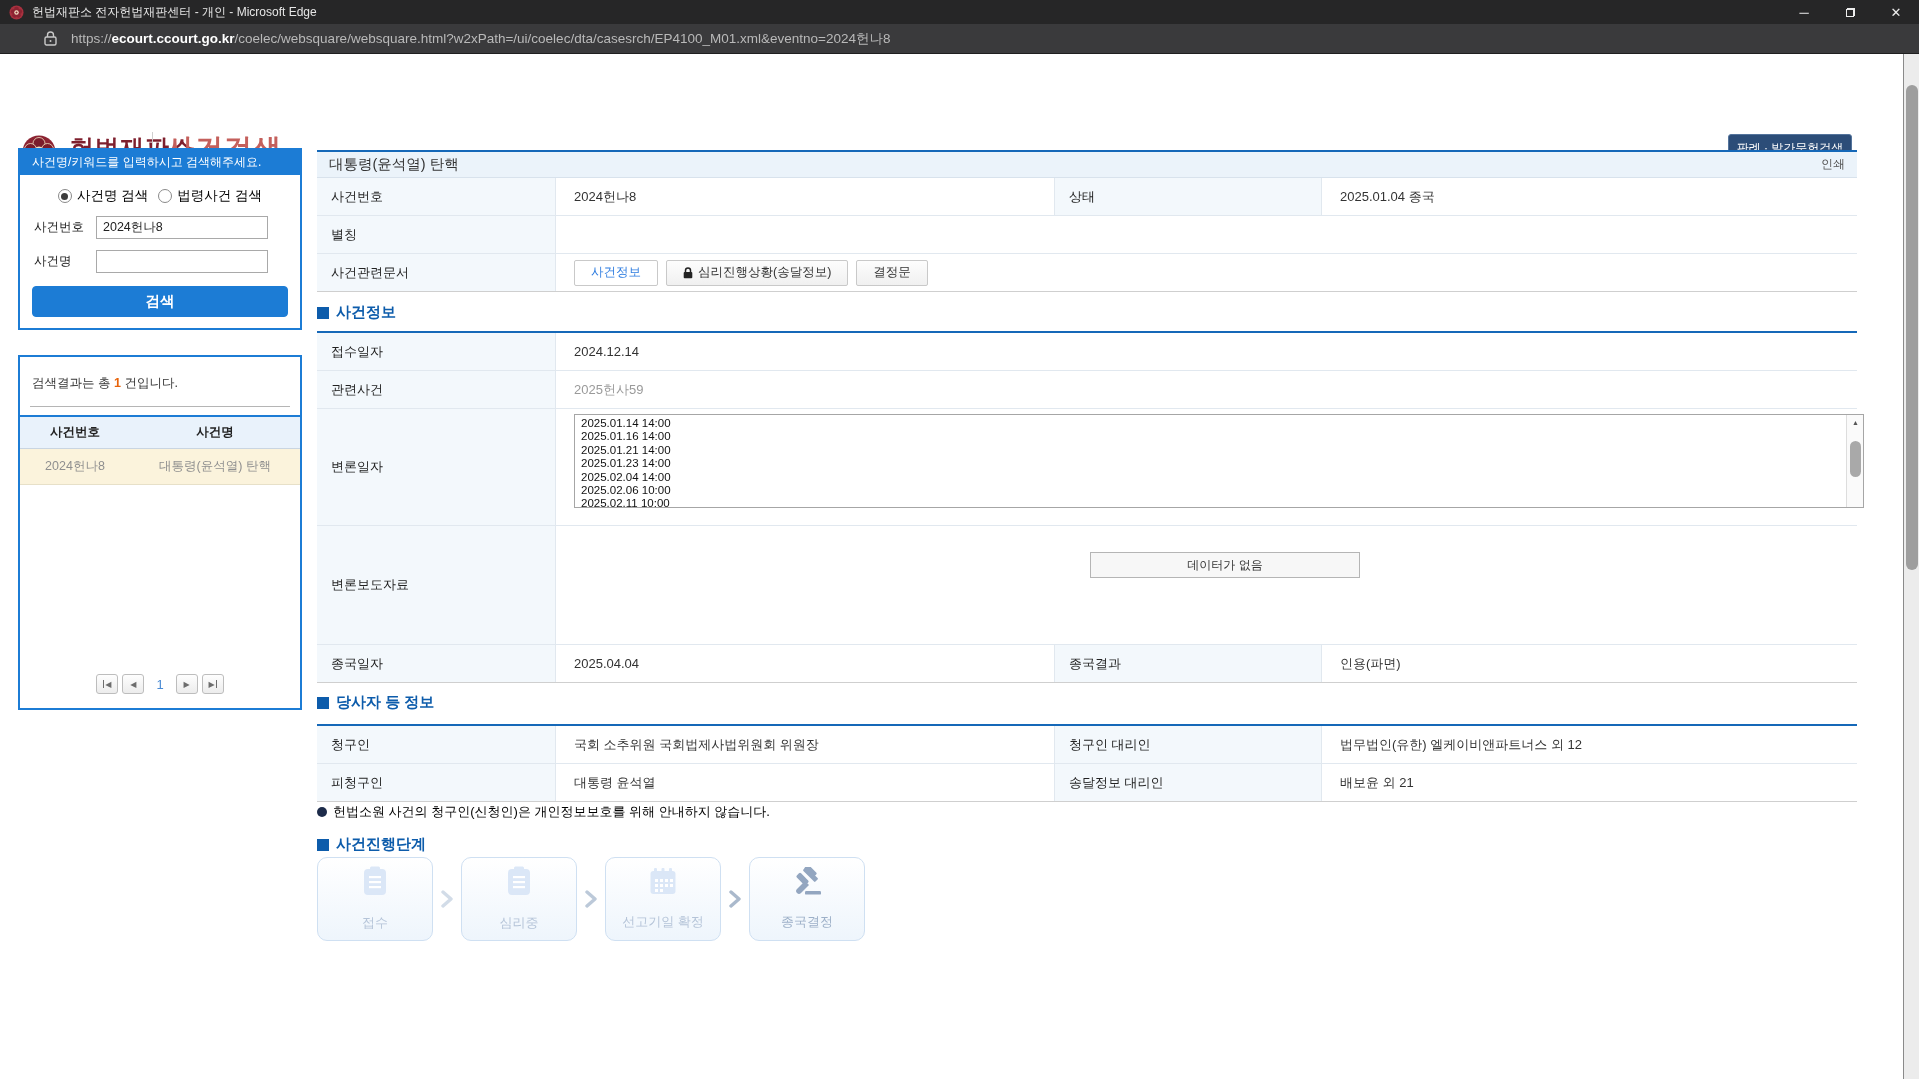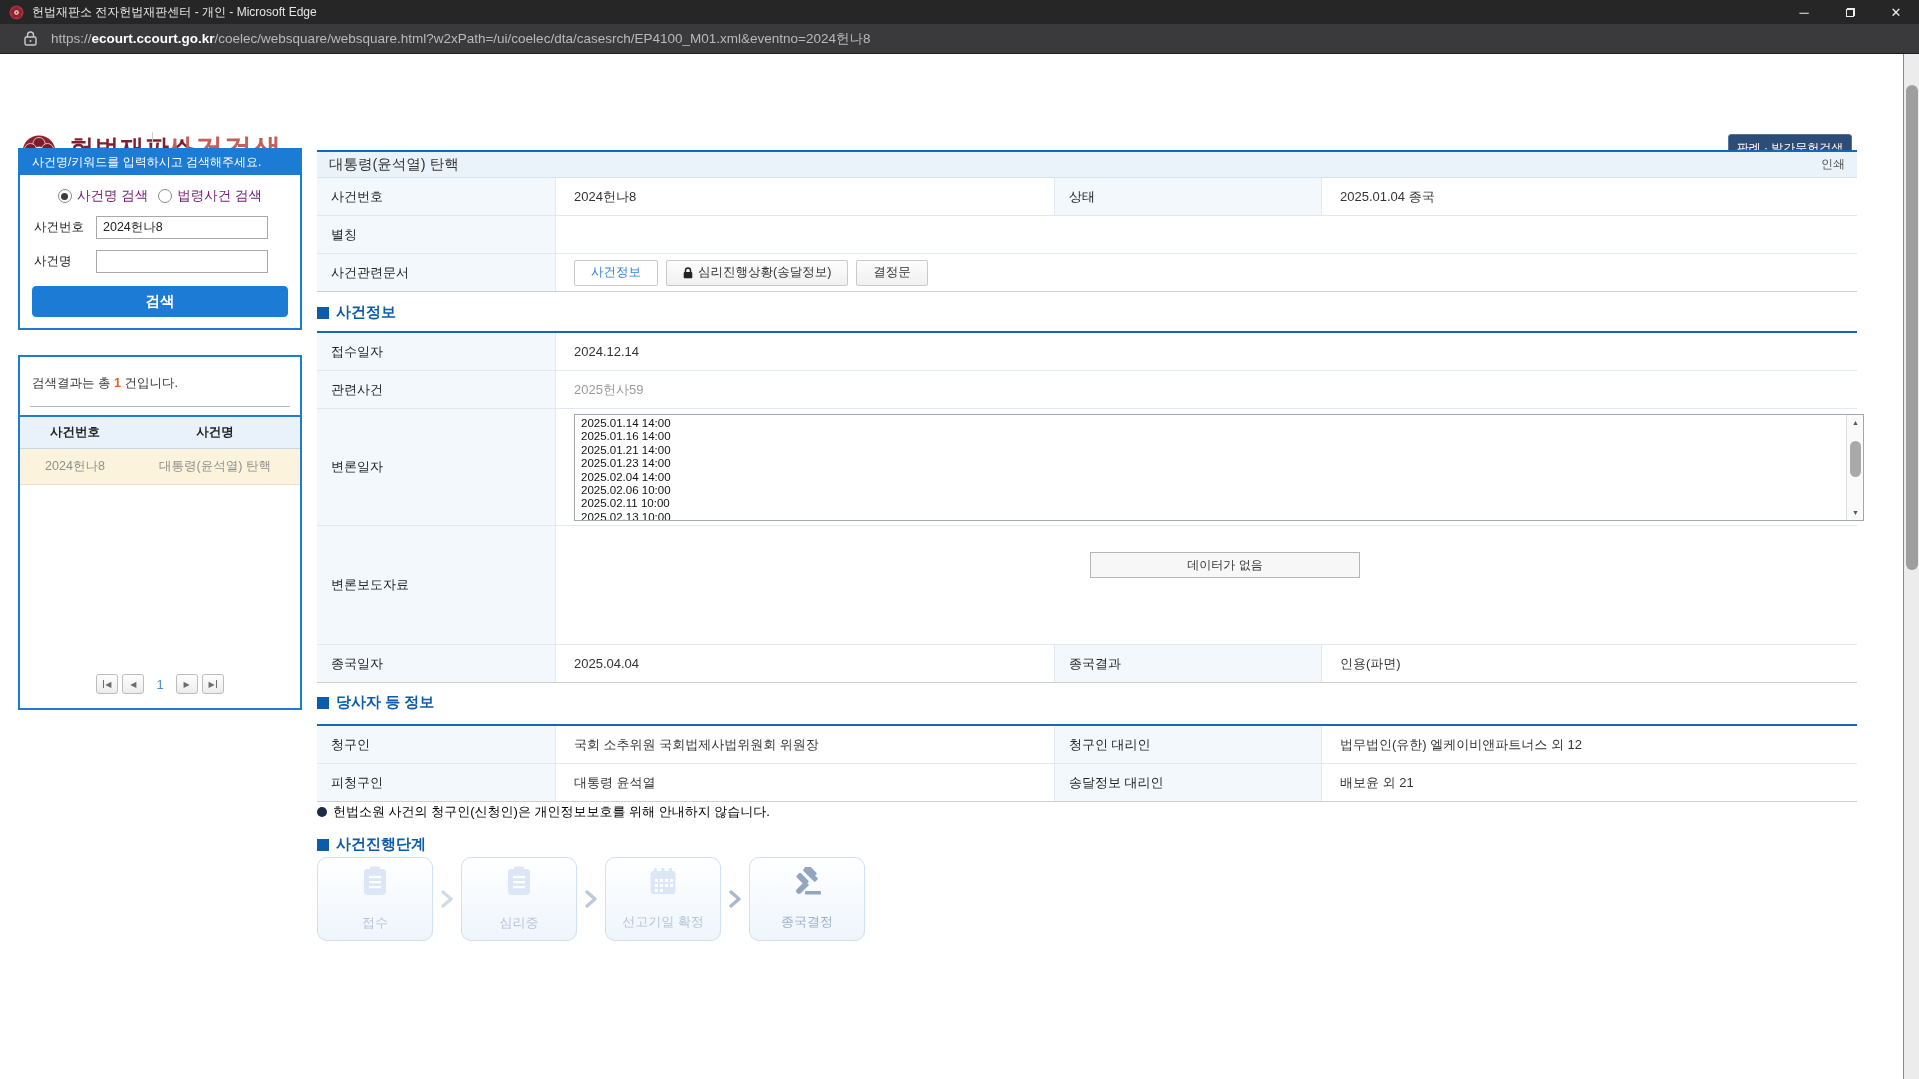--- a/index.html
+++ b/index.html
@@ -11,41 +11,41 @@
   #titlebar { position:absolute; left:0; top:0; width:1919px; height:24px; background:#262627;
     display:flex; align-items:center; color:#e6e6e6; font-size:12px; }
   #favicon { width:15px; height:15px; margin:0 8px 0 9px; }
   .wincontrols { position:absolute; right:0; top:0; height:24px; display:flex; }
   .winbtn { width:46px; height:24px; display:flex; align-items:center; justify-content:center; color:#ededed; font-size:13px; }
   .restore-glyph { position:relative; width:9px; height:9px; }
   .restore-glyph .b { position:absolute; border:1px solid #ededed; width:8px; height:8px; background:#262627; }
   .restore-glyph .b1 { right:0; top:0; }
   .restore-glyph .b2 { left:0; bottom:0; }
   #urlbar { position:absolute; left:0; top:24px; width:1919px; height:30px; background:#3a3a3c;
-    display:flex; align-items:center; color:#b9b9b9; font-size:13.5px; border-bottom:1px solid #1f1f1f; }
+    display:flex; align-items:center; color:#b9b9b9; font-size:13.5px; border-bottom:1px solid #1f1f1f;padding-left:20px; }
   #lockicon { margin:0 14px 0 24px; }
   .url-domain { color:#ffffff; font-weight:bold; }
 
   
   #pageheader { position:absolute; left:0; top:54px; width:1919px; height:90px; background:#fff; }
   #emblem { position:absolute; left:20px; top:80px; }
   .logo-kr { position:absolute; left:70px; top:78px; font-size:24px; font-weight:bold; color:#7e1f2d; letter-spacing:1px; }
   .logo-en { position:absolute; left:71px; top:106px; font-size:7.5px; color:#7e1f2d; font-weight:bold; }
   .logo-divider { position:absolute; left:152px; top:78px; width:1px; height:36px; background:#cfcfcf; }
   .page-title { position:absolute; left:166px; top:76px; font-size:28px; font-weight:bold; color:#c4605c; letter-spacing:1px; }
   #topbtn { position:absolute; left:1728px; top:80px; width:124px; height:28px; background:#2c4d78;
     border:1px solid #54749c; border-radius:3px; color:#fff; font-size:12px;
     display:flex; align-items:center; justify-content:center; }
 
   
   .sidebox { position:absolute; left:18px; width:284px; border:2px solid #1c7cd5; background:#fff; }
   #searchbox { top:148px; height:182px; }
   #searchbox .boxhead { height:25px; background:#1c7cd5; color:#fff; font-size:12px;
     display:flex; align-items:center; padding-left:12px; }
-  .radio-row { display:flex; align-items:center; justify-content:center; gap:10px; margin-top:12px; font-size:13.5px; color:#701a75; }
+  .radio-row { display:flex; align-items:center; justify-content:center; gap:10px; margin-top:12px; font-size:13.5px; color:#000000; }
   .radio { width:14px; height:14px; border:1px solid #8a8a8a; border-radius:50%; background:#fff;
     display:inline-flex; align-items:center; justify-content:center; margin-right:5px; }
   .radio.on::after { content:""; width:7px; height:7px; border-radius:50%; background:#3c3c3c; }
   .radio-item { display:flex; align-items:center; }
   .field-row { display:flex; align-items:center; margin:11px 0 0 14px; }
   .field-label { width:62px; font-size:12.5px; color:#222; }
   .field-input { width:172px; height:23px; border:1px solid #a9a9a9; font-size:12.5px; color:#222;
     padding:0 6px; font-family:inherit; background:#fff; }
   #searchbtn { display:block; margin:13px auto 0 auto; width:256px; height:31px; background:#1c7cd5;
     border:1px solid #1c7cd5; border-radius:4px; color:#fff; font-size:14.5px; font-weight:bold;
@@ -87,21 +87,21 @@
   .gray-val { color:#9a9a9a; }
 
   .docbtn { height:26px; border:1px solid #c9c9c9; border-radius:2px; background:linear-gradient(#fdfdfd,#f0f0f0);
     font-size:12.5px; color:#333; display:inline-flex; align-items:center; justify-content:center;
     padding:0 16px; margin-right:8px; font-family:inherit; gap:5px; }
   .docbtn.blue { background:#fff; color:#2f7de0; }
 
   
   .hearing-row { height:117px; }
   .hearing-cell { padding:5px 10px 5px 18px; align-items:flex-start; }
-  .hearing-box { position:relative; width:1290px; height:107px; border:1px solid #a6a6a6; background:#fff; overflow:hidden; }
+  .hearing-box { position:relative; width:1290px; height:94px; border:1px solid #a6a6a6; background:#fff; overflow:hidden; }
   .hearing-lines { padding:2px 6px; font-size:11.5px; color:#111; line-height:13.4px; }
   .hscroll { position:absolute; right:0; top:0; width:17px; height:105px; background:#fafafa; border-left:1px solid #ddd; }
   .hs-arrow { position:absolute; left:0; width:17px; height:15px; display:flex; align-items:center; justify-content:center;
     font-size:7px; color:#555; }
   .hs-up { top:0; } .hs-down { bottom:0; }
   .hs-thumb { position:absolute; left:3px; top:26px; width:11px; height:36px; background:#a9a9a9; border-radius:6px; }
 
   .press-row { height:119px; }
   .nodata-btn { width:270px; height:26px; border:1px solid #b5b5b5; background:#f7f7f7; font-size:12px; color:#333;
     display:flex; align-items:center; justify-content:center; margin-left:516px; margin-top:-40px; }

